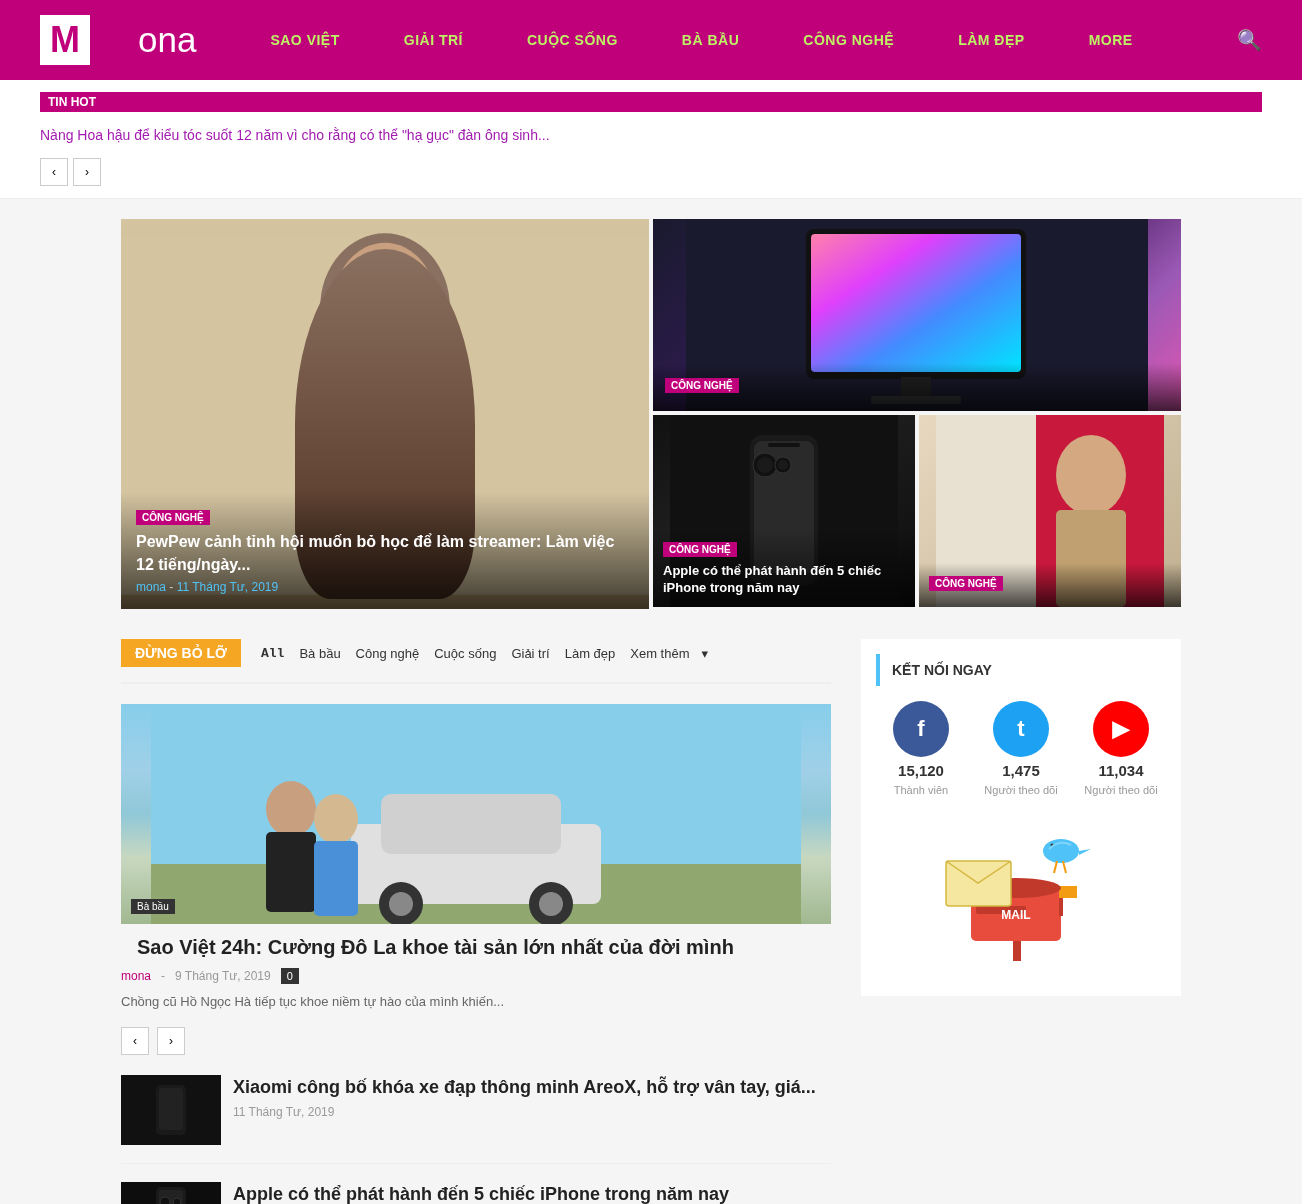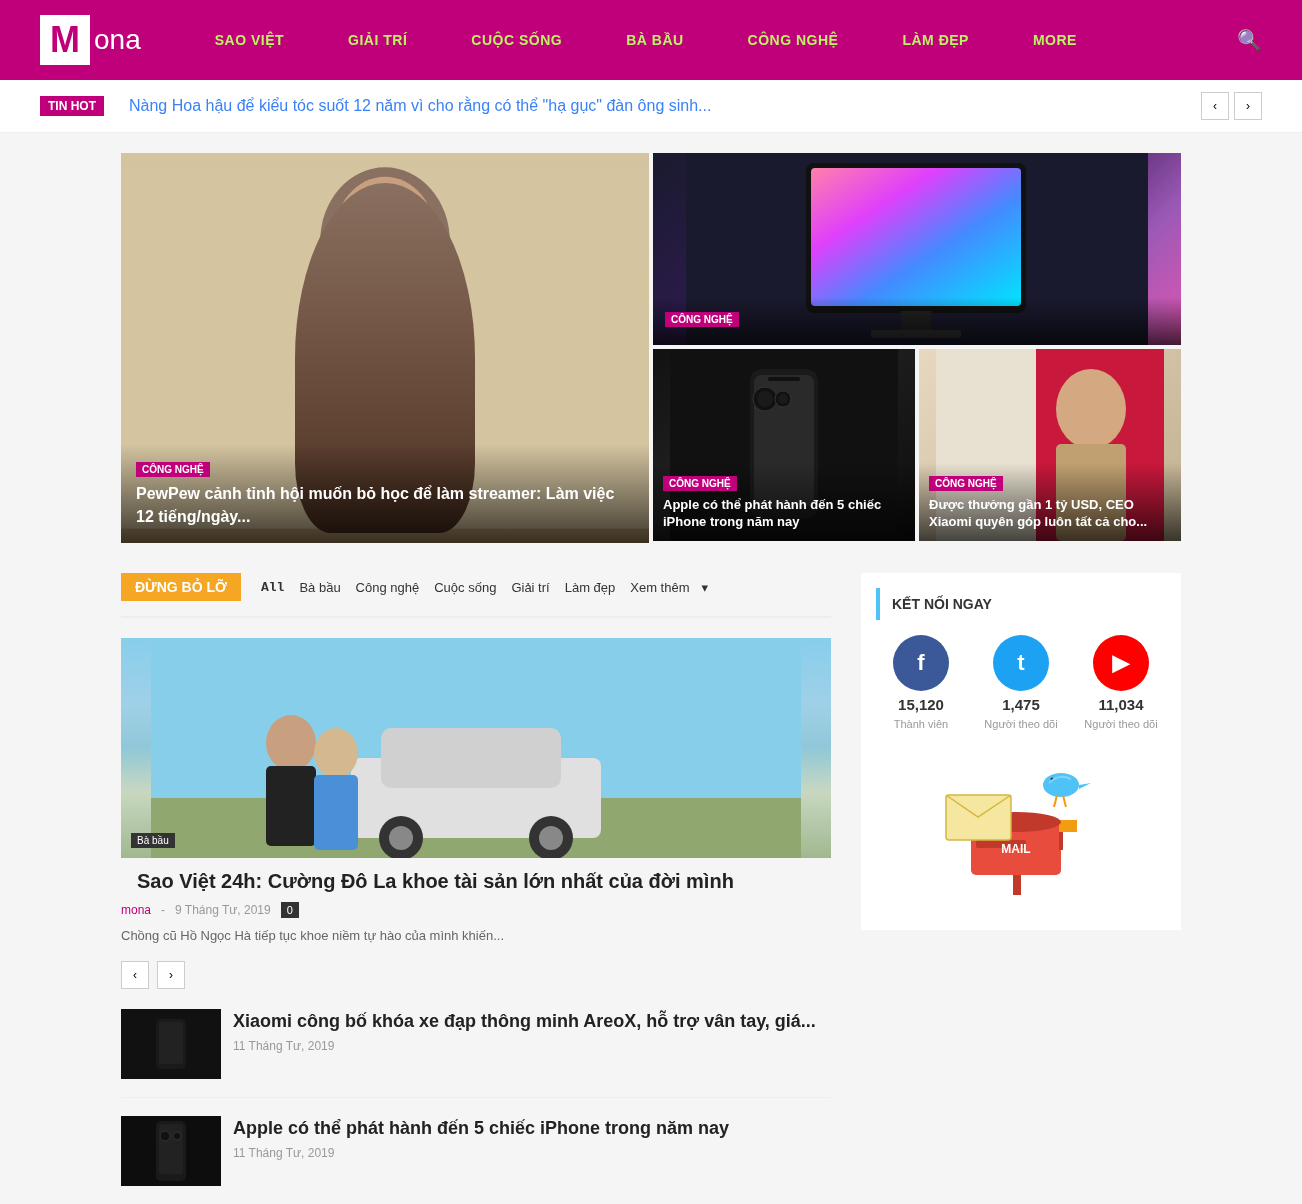--- a/index.html
+++ b/index.html
@@ -25,22 +25,23 @@
       font-weight: bold;
       width: 50px;
       height: 50px;
       display: flex;
       align-items: center;
       justify-content: center;
       margin-right: 4px;
     }
     .logo-text {
       color: white;
-      font-size: 28px;
+      font-size: 35px;
       font-weight: 300;
+      margin-left: 44px;
     }
     nav {
       display: flex;
       gap: 30px;
       flex: 1;
     }
     nav a {
       color: #bef264;
       text-decoration: none;
       font-size: 14px;
@@ -52,35 +53,35 @@
       color: white;
       font-size: 20px;
       cursor: pointer;
     }
 
     
     .ticker-bar {
       background: white;
       padding: 12px 40px;
       display: flex;
-      align-items: center;
-      gap: 25px;
+      gap: 15px;
       border-bottom: 1px solid #eee;
+      flex-direction: column;
     }
     .tin-hot-badge {
       background: #c0007a;
       color: white;
       font-size: 12px;
       font-weight: bold;
       padding: 3px 8px;
       white-space: nowrap;
     }
     .ticker-text {
-      font-size: 16px;
-      color: #3b82f6;
+      font-size: 14px;
+      color: #a21caf;
       flex: 1;
     }
     .ticker-nav {
       display: flex;
       gap: 5px;
     }
     .ticker-btn {
       border: 1px solid #ccc;
       background: white;
       width: 28px;
@@ -448,20 +449,24 @@
           <rect width="570" height="390" fill="#d4c4a0"></rect>
           <ellipse cx="285" cy="80" rx="70" ry="80" fill="#8a7060"></ellipse>
           <rect x="220" y="140" width="130" height="250" rx="20" fill="#6e5040"></rect>
           <ellipse cx="285" cy="75" rx="55" ry="65" fill="#c8a080"></ellipse>
           <rect x="240" y="130" width="90" height="120" rx="10" fill="#b89070"></rect>
         </svg>
       </div>
       <div class="article-overlay">
         <span class="category-badge">CÔNG NGHỆ</span>
         <div class="article-title">PewPew cảnh tỉnh hội muốn bỏ học để làm streamer: Làm việc 12 tiếng/ngày...</div>
+        <div class="article-meta">
+          <span>mona</span>
+          - <span>11 Tháng Tư, 2019</span>
+        </div>
       </div>
     </div>
 
     <div class="featured-right">
 
       <div class="featured-top-right">
         <div class="img-placeholder featured-top-right" style="width:100%; height:192px; background: linear-gradient(135deg, #1a1a2e 0%, #2d1b4e 30%, #4a2060 60%, #9b59b6 80%, #e056b0 100%); position:relative; overflow:hidden;">
           
           <svg width="100%" height="192" viewBox="0 0 462 192" xmlns="http://www.w3.org/2000/svg">
             <rect width="462" height="192" fill="#1a1a2e"></rect>
@@ -513,21 +518,20 @@
               <rect width="228" height="192" fill="#e8e0d0"></rect>
 
               <rect x="100" y="0" width="128" height="192" fill="#c8183c"></rect>
 
               <ellipse cx="155" cy="60" rx="35" ry="40" fill="#d4a880"></ellipse>
               <rect x="120" y="95" width="70" height="97" rx="5" fill="#c0a070"></rect>
             </svg>
           </div>
           <div class="article-overlay">
             <span class="category-badge">CÔNG NGHỆ</span>
-            <div class="article-title">Được thưởng gần 1 tỷ USD, CEO Xiaomi quyên góp luôn tất cả cho...</div>
           </div>
         </div>
 
       </div>
     </div>
   </div>
 
   <div class="content-body">
 
     <div class="dont-miss-section">

